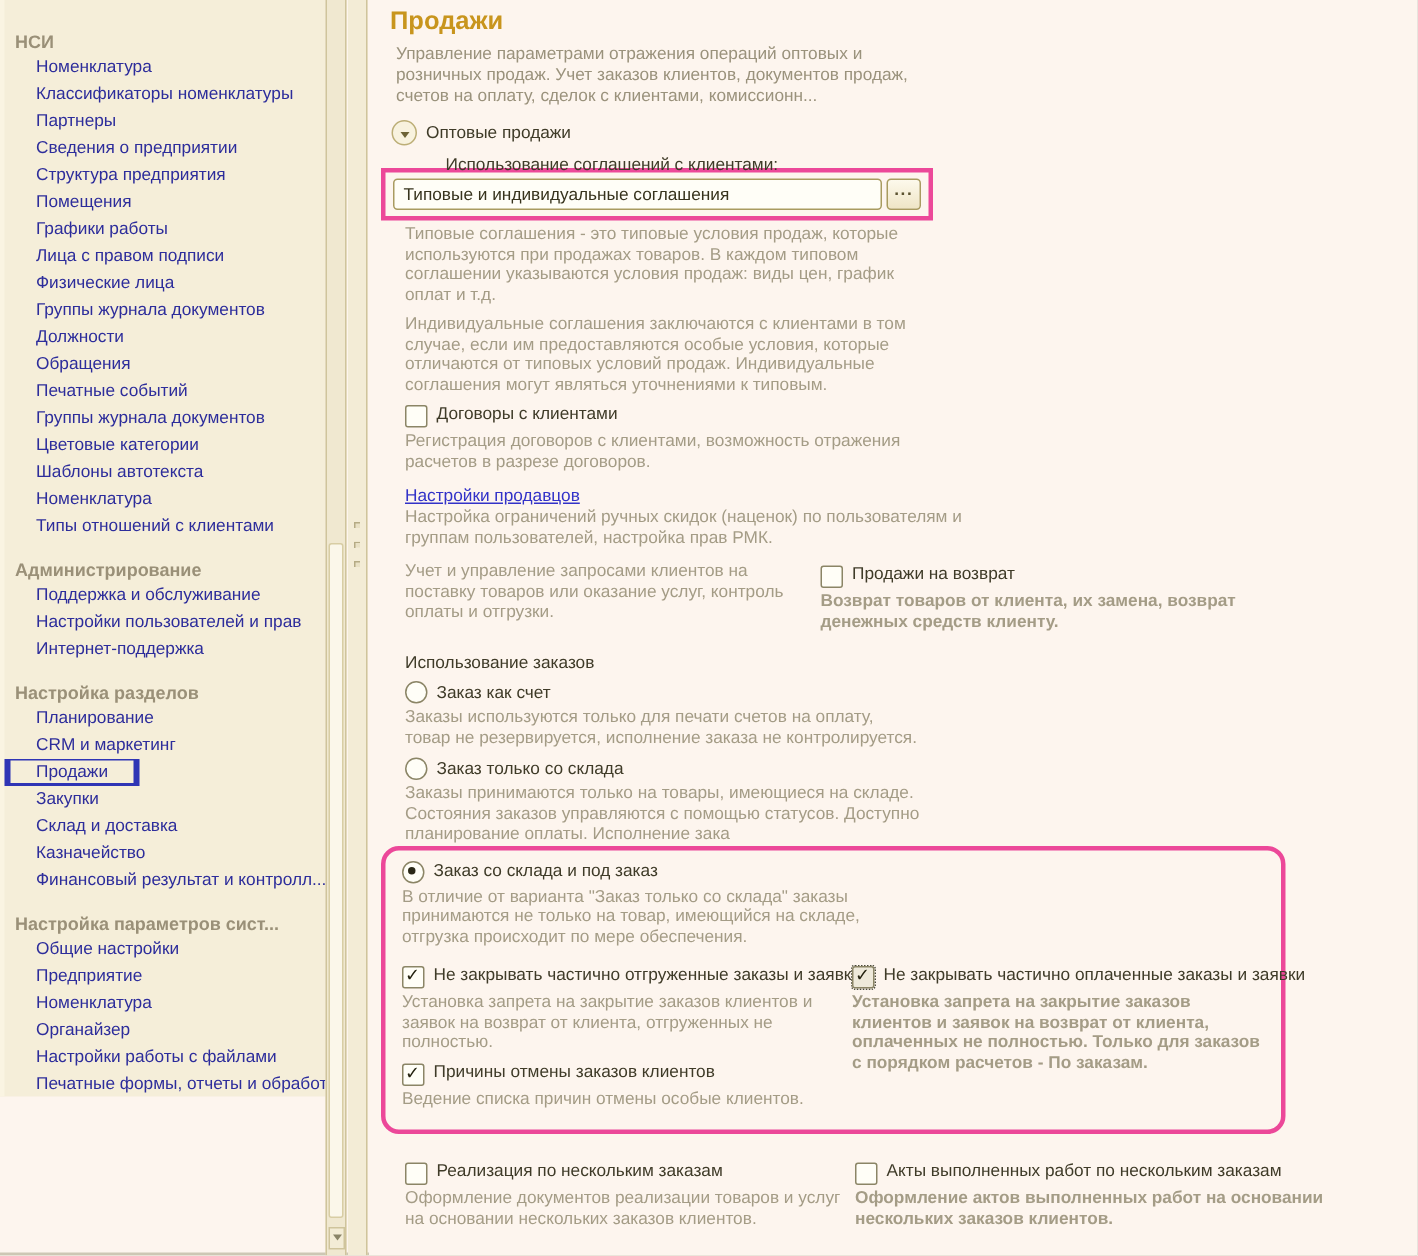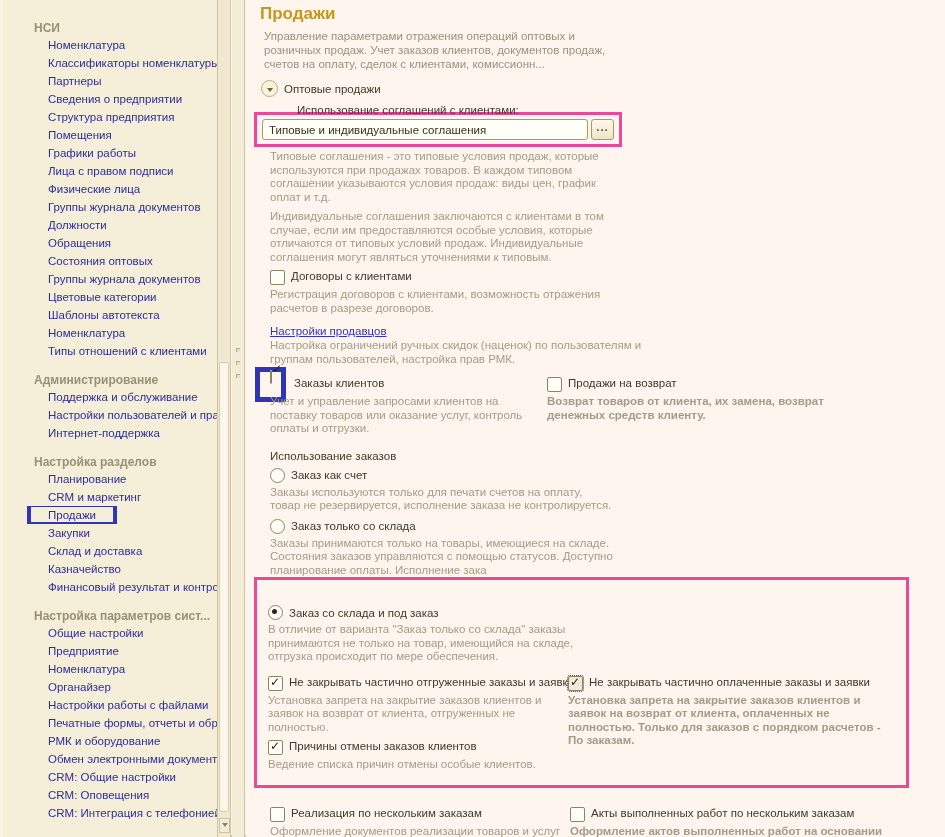--- a/index.html
+++ b/index.html
@@ -3,23 +3,23 @@
 <meta charset="utf-8">
 <style>
   html,body{margin:0;padding:0;background:#e8e4da;}
   .window{
     position:relative;width:945px;height:837px;overflow:hidden;
     font-family:"Liberation Sans",sans-serif;font-size:11.5px;color:#3f3b28;
     background:#fdf5ee;
     box-shadow: inset -2px 0 0 #c2c2c2, inset 0 -2px 0 #cdc7b4;
   }
   
-  .sidebar{position:absolute;left:0;top:0;width:217px;height:837px;background:#f5eed9;
+  .sidebar{position:absolute;left:0;top:0;width:217px;height:731px;background:#f5eed9;
     padding-top:20px;box-sizing:border-box;overflow:hidden;
-    box-shadow: inset 3px 0 0 #faf4e2; padding-left: 24px;}
+    box-shadow: inset 3px 0 0 #faf4e2;}
   .side-title{font-weight:bold;font-size:12px;color:#9a9078;padding-left:10px;height:16px;line-height:16px;margin-top:12px;white-space:nowrap;}
   .side-title.first{margin-top:0;}
   .nav-item{position:relative;color:#2d2d9b;padding-left:24px;height:18px;line-height:18px;cursor:pointer;white-space:nowrap;overflow:hidden;}
   .nav-item.selected::before{content:'';position:absolute;left:3px;top:-3px;width:82px;height:15px;border:4px solid #2f35b5;pointer-events:none;}
   
   .scrollbar{position:absolute;left:217px;top:0;width:14px;height:837px;background:#f0e8d0;
     border-left:1px solid #cfc49c;border-right:1px solid #cfc49c;box-sizing:border-box;}
   .sb-thumb{position:absolute;left:1px;top:362px;width:10px;height:450px;background:#fbf7ea;border:1px solid #d8cda4;border-radius:2px;box-sizing:border-box;}
   .sb-btn{position:absolute;left:1px;bottom:4px;width:11px;height:15px;background:#f3ecd6;border:1px solid #cfc49c;box-sizing:border-box;cursor:pointer;}
   .tri-down{width:0;height:0;border-left:3px solid transparent;border-right:3px solid transparent;border-top:4px solid #8a8468;margin:4px auto 0 auto;}
@@ -57,21 +57,21 @@
   .seclabel{margin:8px 0 3px 10px;}
   .row2{display:flex;margin-left:10px;}
   .row2 .cbrow,.row2 .radiorow,.row2 .help{margin-left:0;}
   .col-l{width:277px;flex:none;}
   .col-l .help{max-width:272px;}
   .col-l2{width:300px;flex:none;}
   .col-l2 .help{max-width:298px;}
   .col-r{flex:1;min-width:0;}
   .col-r .help{max-width:330px;font-weight:bold;}
   .annot-cb{display:inline-block;border:5px solid #2f35b5;padding:5px 9px 5px 10px;margin:-10px 2px -10px -15px;line-height:0;}
-  .box3{margin:-6px 0 0 -6px;width:655px;box-sizing:border-box;padding:23px 8px 7px 11px;background:#fdf5ee;position:relative;}
+  .box3{margin:-6px 0 0 -6px;width:603px;box-sizing:border-box;padding:5px 8px 7px 11px;background:#fdf5ee;position:relative;border-radius:12px;}
   .box3 .row2{margin-left:0;margin-top:7px;}
   .box3 .radiorow{margin-left:0;margin-top:2px;}
   .box3 .help{margin-left:0;}
   .box3 .col-r .help{max-width:328px;}
   .bottom{margin-top:14px;}
 </style>
 </head>
 <body>
 
 <div class="window">
@@ -83,21 +83,21 @@
       <div class="nav-item">Партнеры</div>
       <div class="nav-item">Сведения о предприятии</div>
       <div class="nav-item">Структура предприятия</div>
       <div class="nav-item">Помещения</div>
       <div class="nav-item">Графики работы</div>
       <div class="nav-item">Лица с правом подписи</div>
       <div class="nav-item">Физические лица</div>
       <div class="nav-item">Группы журнала документов</div>
       <div class="nav-item">Должности</div>
       <div class="nav-item">Обращения</div>
-      <div class="nav-item">Состояния оптовых</div>
+      <div class="nav-item">Печатные событий</div>
       <div class="nav-item">Группы журнала документов</div>
       <div class="nav-item">Цветовые категории</div>
       <div class="nav-item">Шаблоны автотекста</div>
       <div class="nav-item">Номенклатура</div>
       <div class="nav-item">Типы отношений с клиентами</div>
       <div class="side-title">Администрирование</div>
       <div class="nav-item">Поддержка и обслуживание</div>
       <div class="nav-item">Настройки пользователей и прав</div>
       <div class="nav-item">Интернет-поддержка</div>
       <div class="side-title">Настройка разделов</div>
@@ -161,24 +161,20 @@
       <span class="cb"></span>
       <span class="cblabel">Договоры с клиентами</span>
     </div>
     <p class="help">Регистрация договоров с клиентами, возможность отражения расчетов  в разрезе договоров.</p>
 
     <a class="link">Настройки продавцов</a>
     <p class="help" style="margin-top:2px;max-width:380px;">Настройка ограничений ручных скидок (наценок) по пользователям и группам пользователей, настройка прав РМК.</p>
 
     <div class="row2">
       <div class="col-l">
-        <div class="cbrow">
-          <span class="annot-cb"><span class="cb on"></span></span>
-          <span class="cblabel">Заказы клиентов</span>
-        </div>
         <p class="help">Учет и управление запросами клиентов на поставку товаров или оказание услуг, контроль оплаты и отгрузки.</p>
       </div>
       <div class="col-r">
         <div class="cbrow">
           <span class="cb"></span>
           <span class="cblabel">Продажи на возврат</span>
         </div>
         <p class="help">Возврат товаров от клиента, их замена, возврат денежных средств клиенту.</p>
       </div>
     </div>

